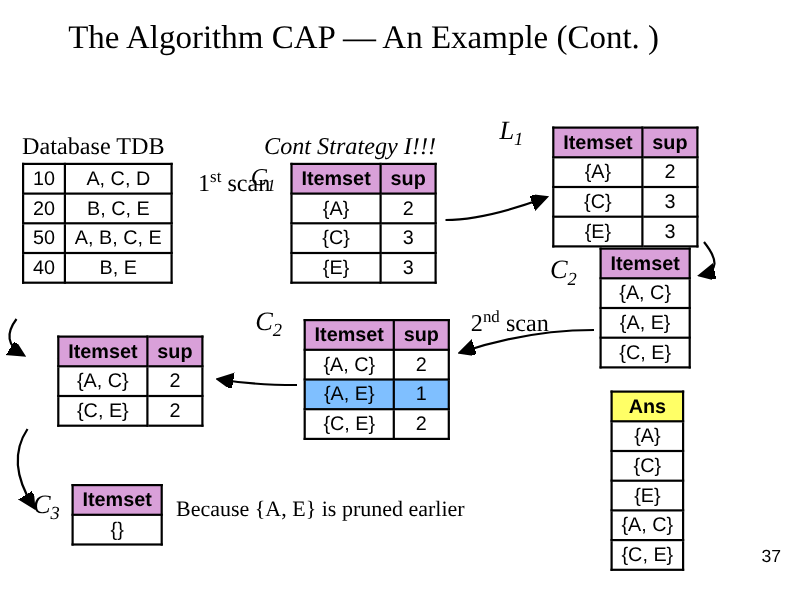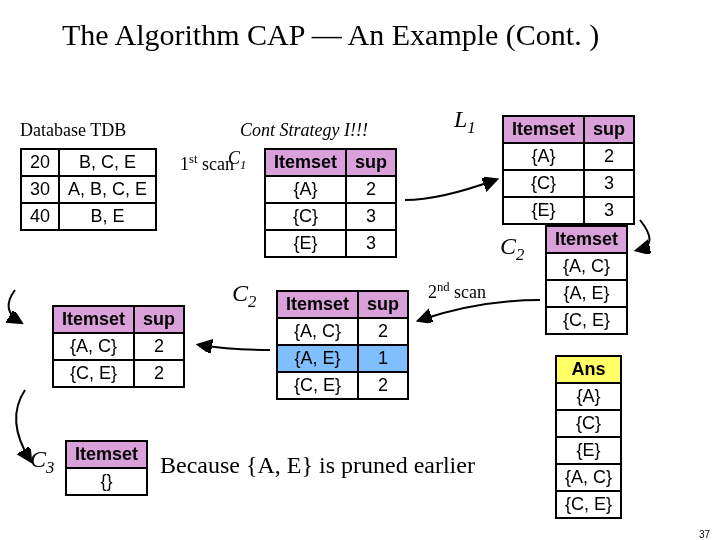--- a/index.html
+++ b/index.html
@@ -15,21 +15,21 @@
     font-size: 30px;
     position: absolute;
     top: 18px;
     left: 50px;
     width: 620px;
     line-height: 1.15;
     margin-left: 12px;
   }
   .label {
     position: absolute;
-    font-size: 18px;
+    font-size: 22px;
   }
   .italic { font-style: italic; }
   table {
     border-collapse: collapse;
     position: absolute;
     background: #fff;
   }
   th, td {
     border: 2px solid #000;
     padding: 2px 8px;
@@ -45,47 +45,51 @@
   .ans-head { background: #ffff66 !important; margin-top: 36px; }
   .arrow {
     position: absolute;
     stroke: #000;
     fill: none;
     stroke-width: 2;
   }
   .page-num {
     position: absolute;
     right: 10px;
-    bottom: 0;
+    bottom: 24px;
     font-family: Arial, sans-serif;
-    font-size: 10px;
+    font-size: 16px;
   }
   sub, sup { font-size: 0.7em; }
 </style>
 </head>
 <body>
 
 <div class="slide-title">The Algorithm CAP — An Example (Cont. )</div>
 
 <div class="label" style="top:120px; left:20px;">Database TDB</div>
 
 <div class="label italic" style="top:120px; left:240px;">Cont Strategy I!!!</div>
 
 <div class="label italic" style="top:106px; left:454px; font-size:24px;">
   <span>L</span><sub>1</sub>
 </div>
 
 <table style="top:148px; left:20px;">
   <tbody>
   <tr>
+        <td>10</td>
+        <td>A, C, D</td>
+      </tr>
+  <tr>
         <td>20</td>
         <td>B, C, E</td>
       </tr>
   <tr>
-        <td>30</td>
+        <td>50</td>
         <td>A, B, C, E</td>
       </tr>
   <tr>
         <td>40</td>
         <td>B, E</td>
       </tr>
 </tbody>
   </table>
 
 <div class="label italic" style="top:148px; left:228px;">
@@ -216,21 +220,21 @@
   <tbody>
       <tr>
         <th>Itemset</th>
       </tr>
   <tr>
         <td>{}</td>
       </tr>
 </tbody>
   </table>
 
-<div class="label" style="top:452px; left:160px; font-size:24px;">Because {A, E} is pruned earlier</div>
+<div class="label" style="top:452px; left:160px; font-size:20px;">Because {A, E} is pruned earlier</div>
 
 <table style="top:355px; left:555px;">
   <tbody>
       <tr>
         <th class="ans-head">Ans</th>
       </tr>
   <tr>
         <td>{A}</td>
       </tr>
   <tr>

